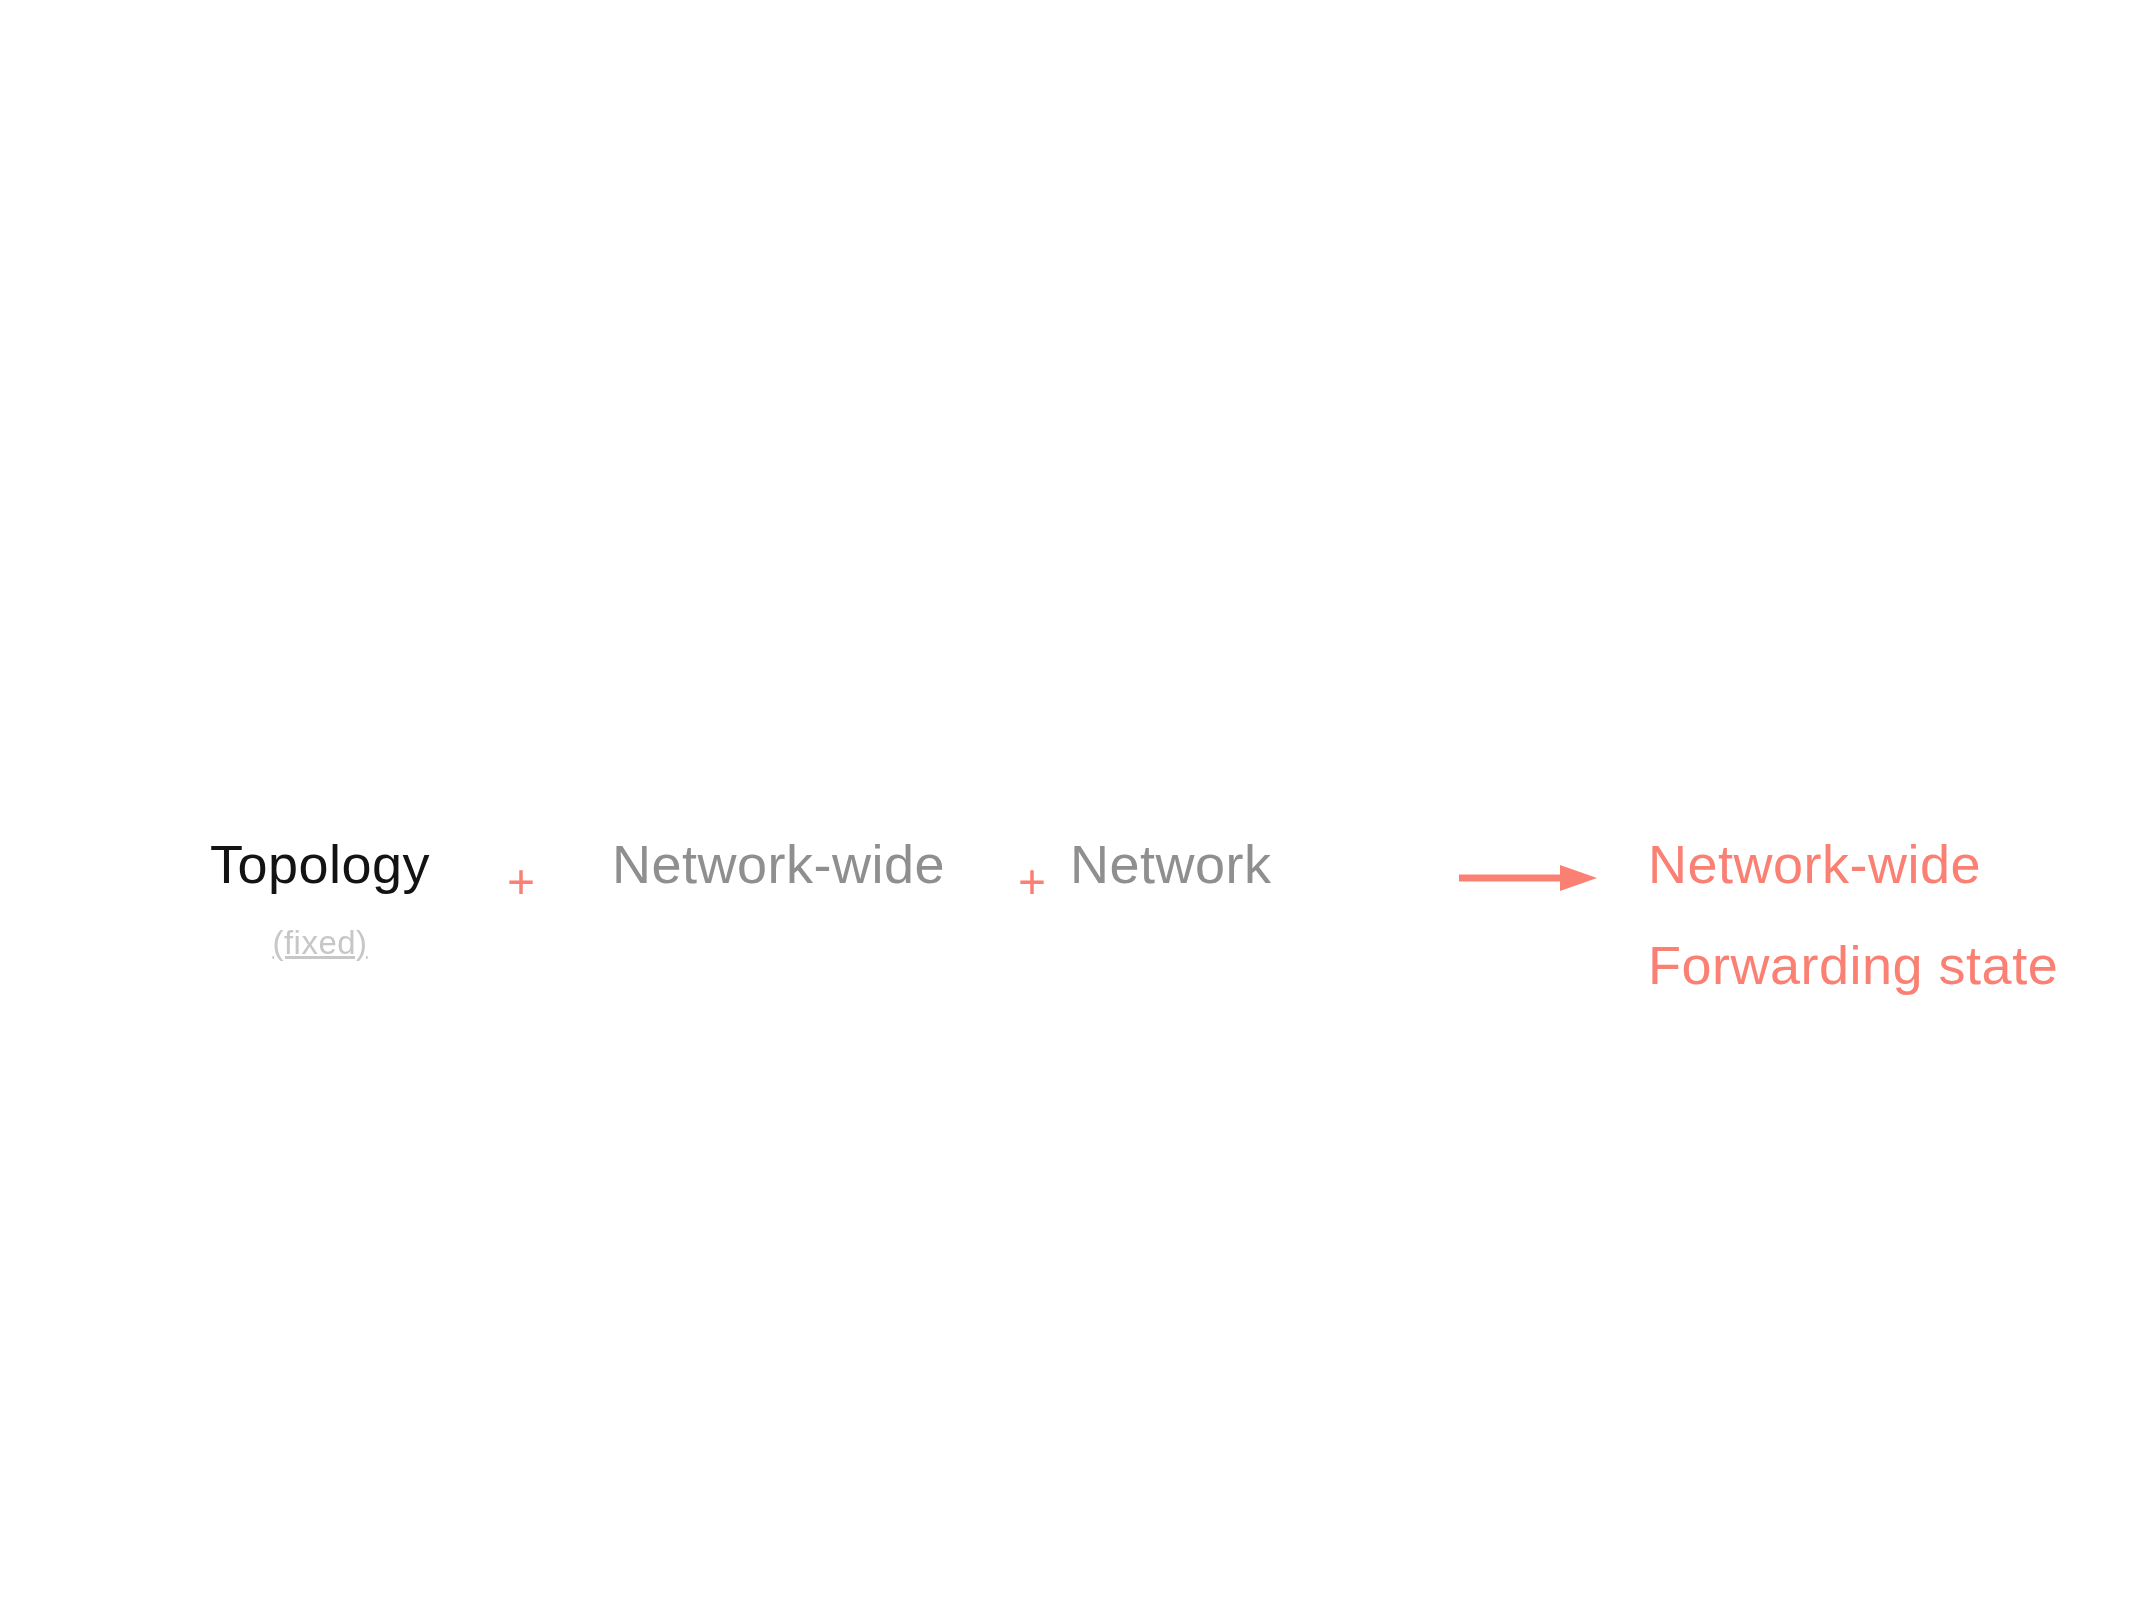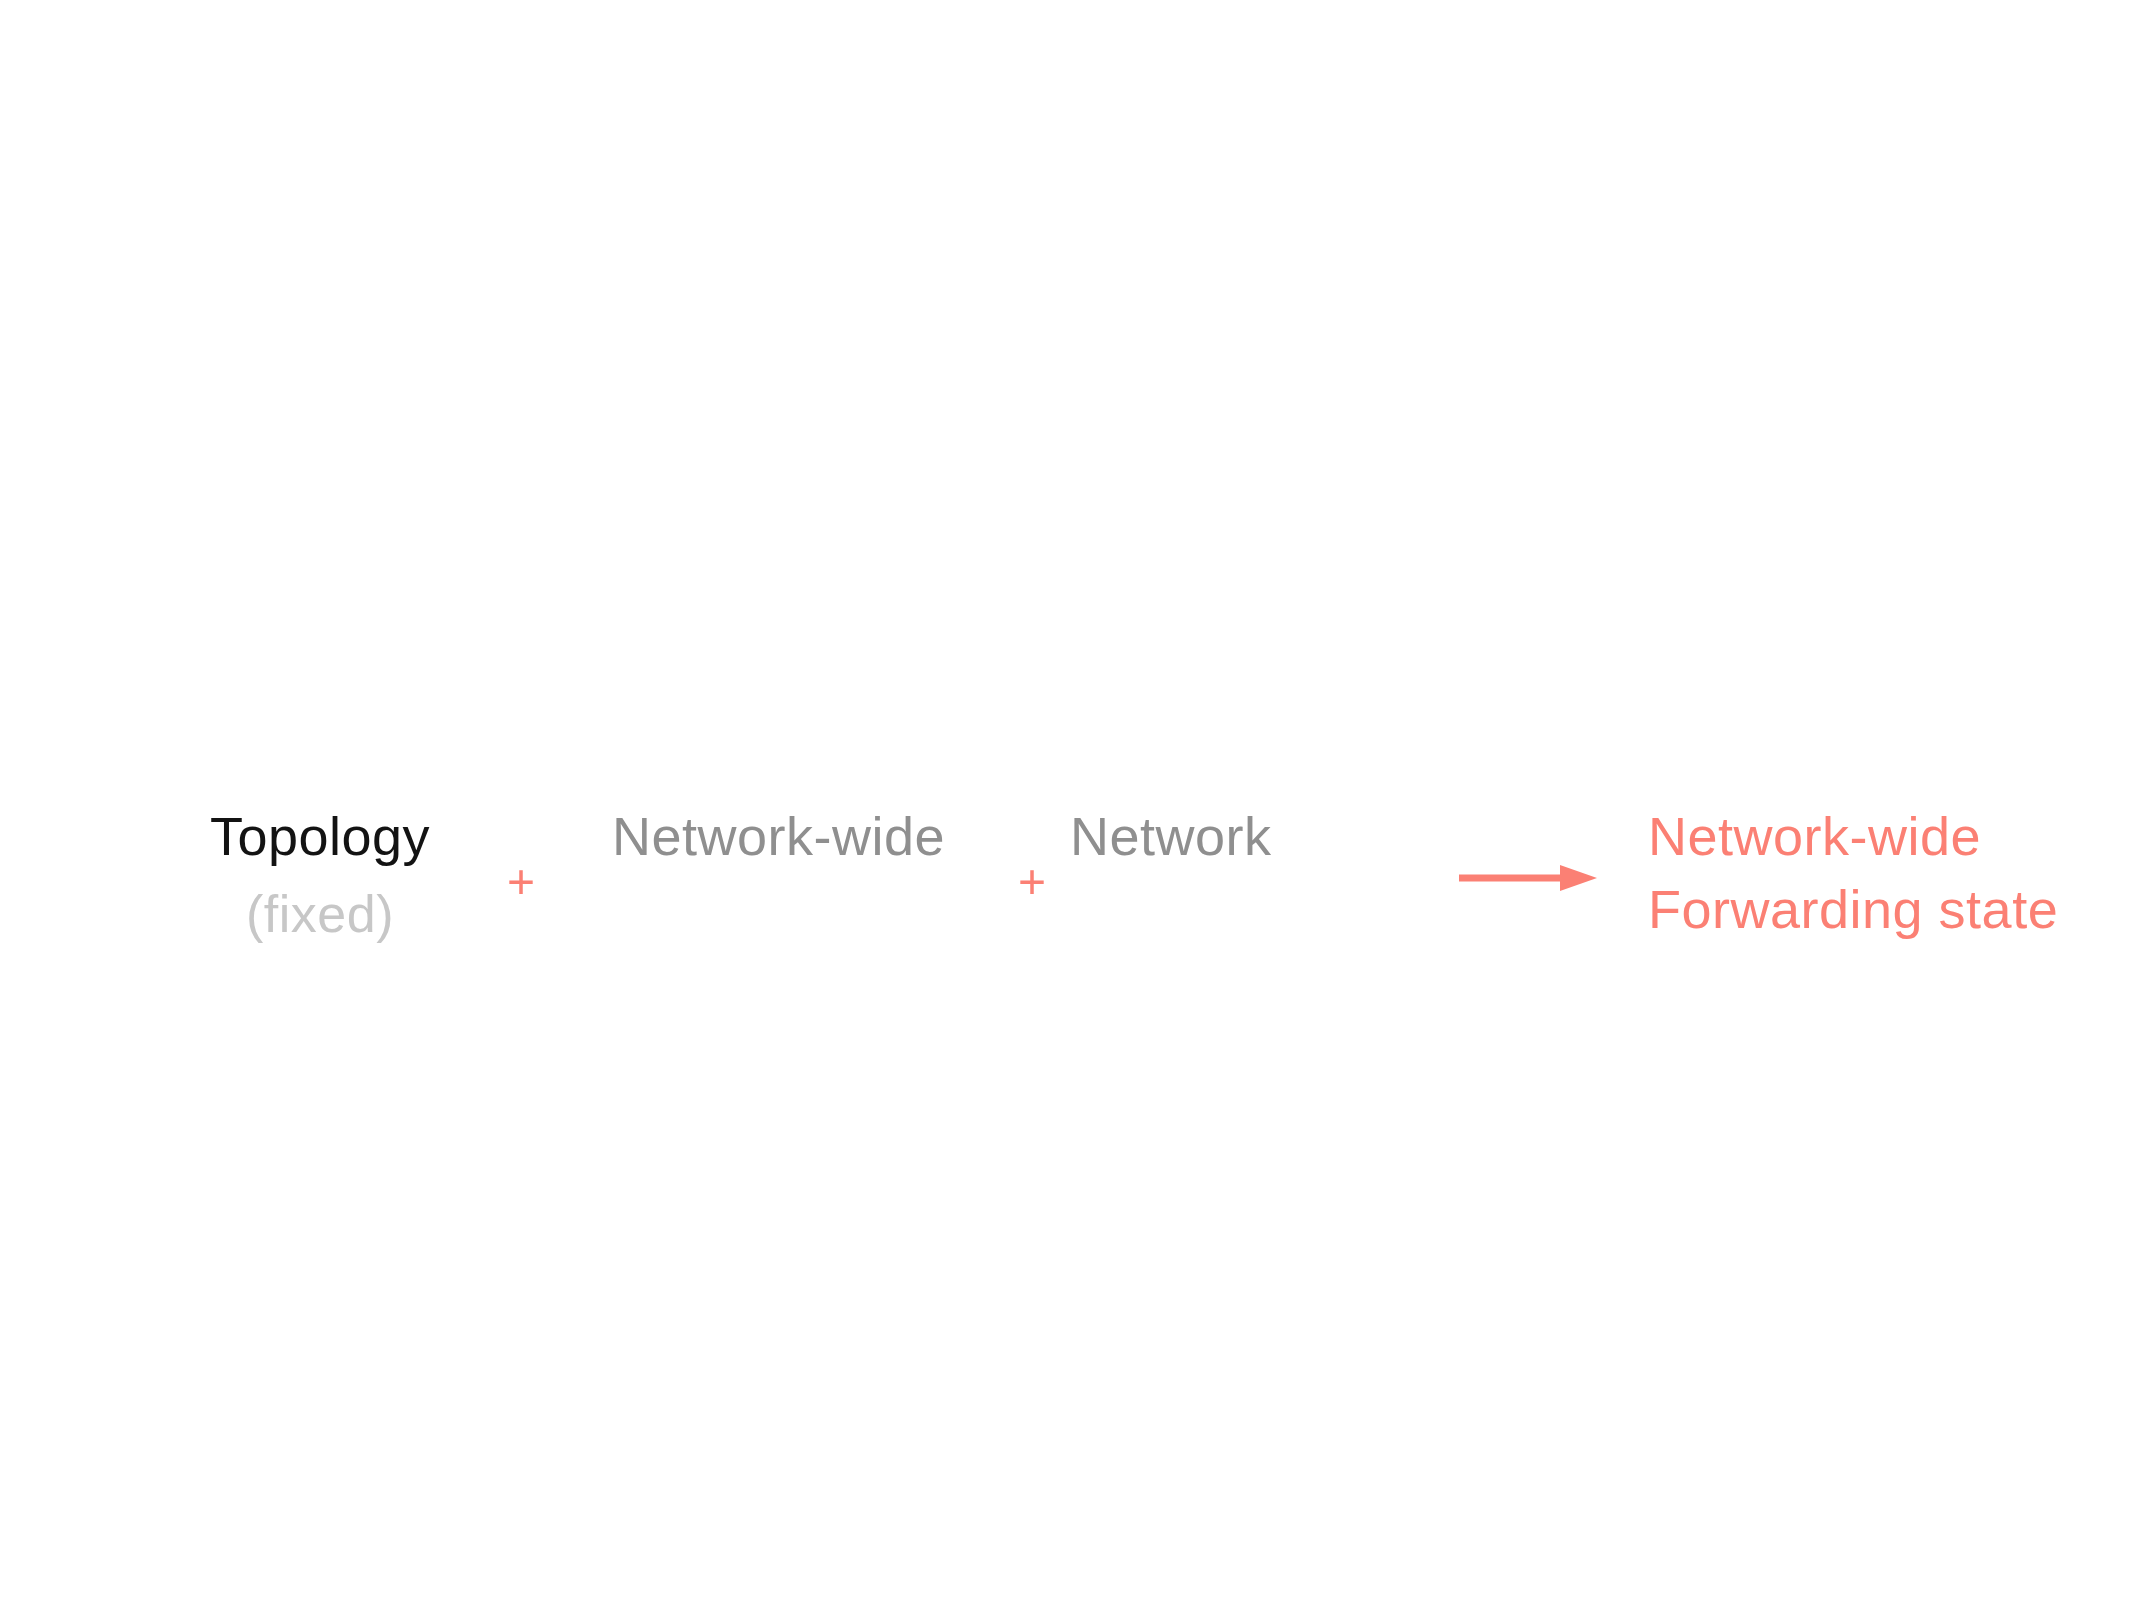--- a/index.html
+++ b/index.html
@@ -21,31 +21,32 @@
     font-weight: 400;
   }
   .term {
     position: absolute;
     top: 800px;
     font-size: 54px;
     line-height: 73px;
     letter-spacing: 0.5px;
     white-space: nowrap;
   }
-  .term .l1, .term .l2 { display: block; }
+  .term .l1, .term .l2 { display: block; margin-top: 28px; }
   .c-black { color: var(--black); }
   .c-gray { color: var(--gray); }
   .c-light { color: var(--light-gray); }
   .c-accent { color: var(--accent); }
 
   .term-topology { left: 170px; width: 300px; text-align: center; }
   .term-topology .l2 {
-    font-size: 52px;
+    font-size: 33px;
     margin-top: 10px;
     line-height: 63px;
+    text-decoration: underline;
   }
   .term-config  { left: 612px;  text-align: left; }
   .term-env     { left: 1070px; text-align: left; }
   .term-result  { left: 1648px; text-align: left; }
 
   .op-plus {
     position: absolute;
     top: 808px;
     width: 70px;
     height: 146px;

